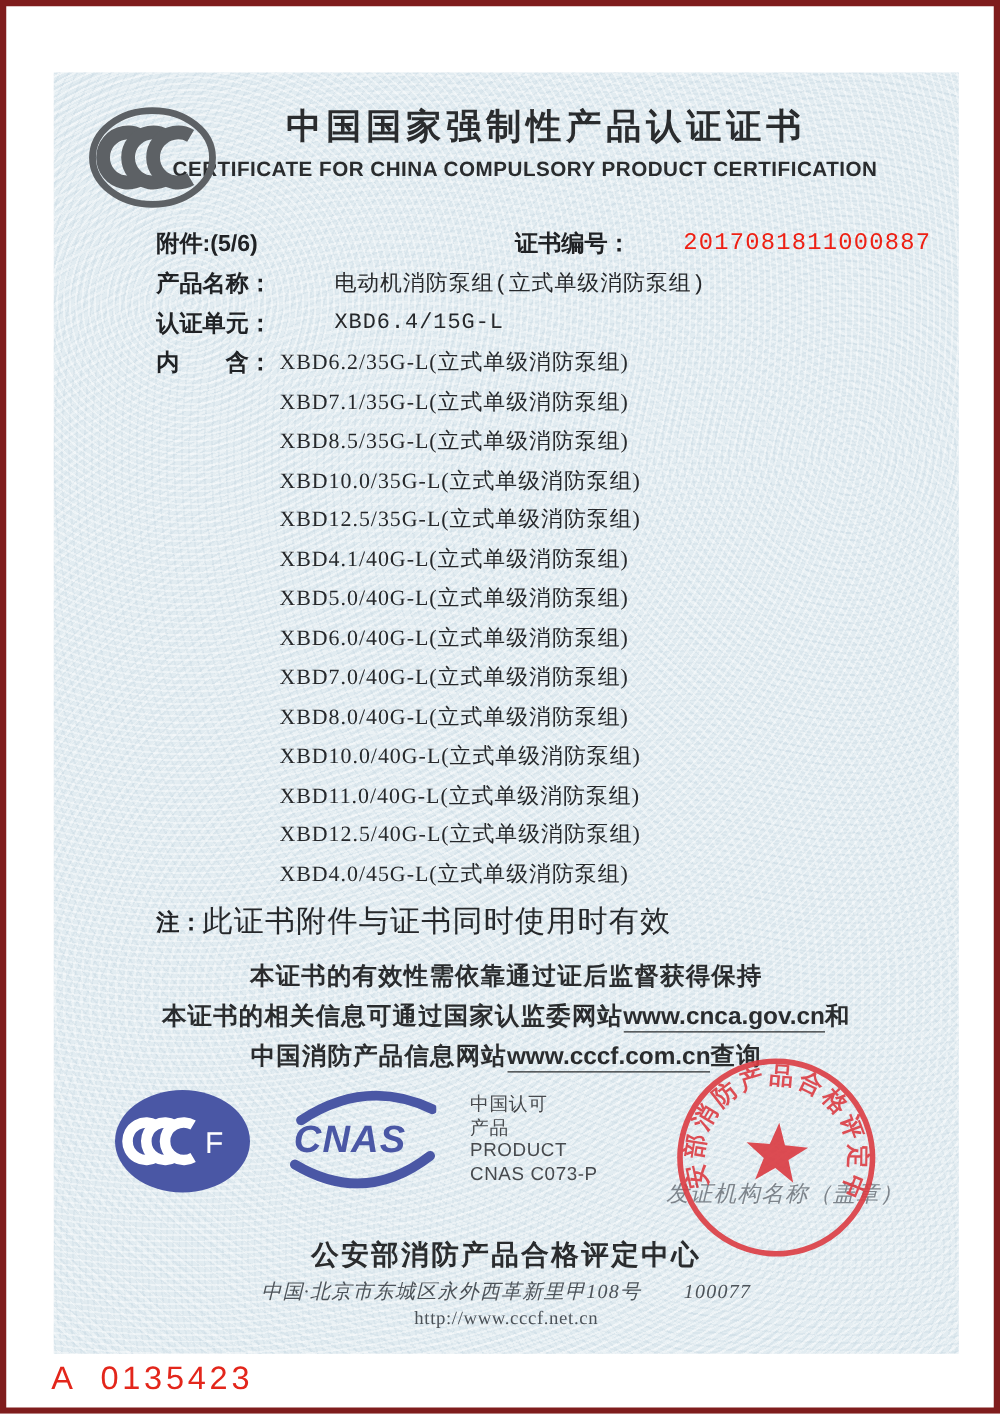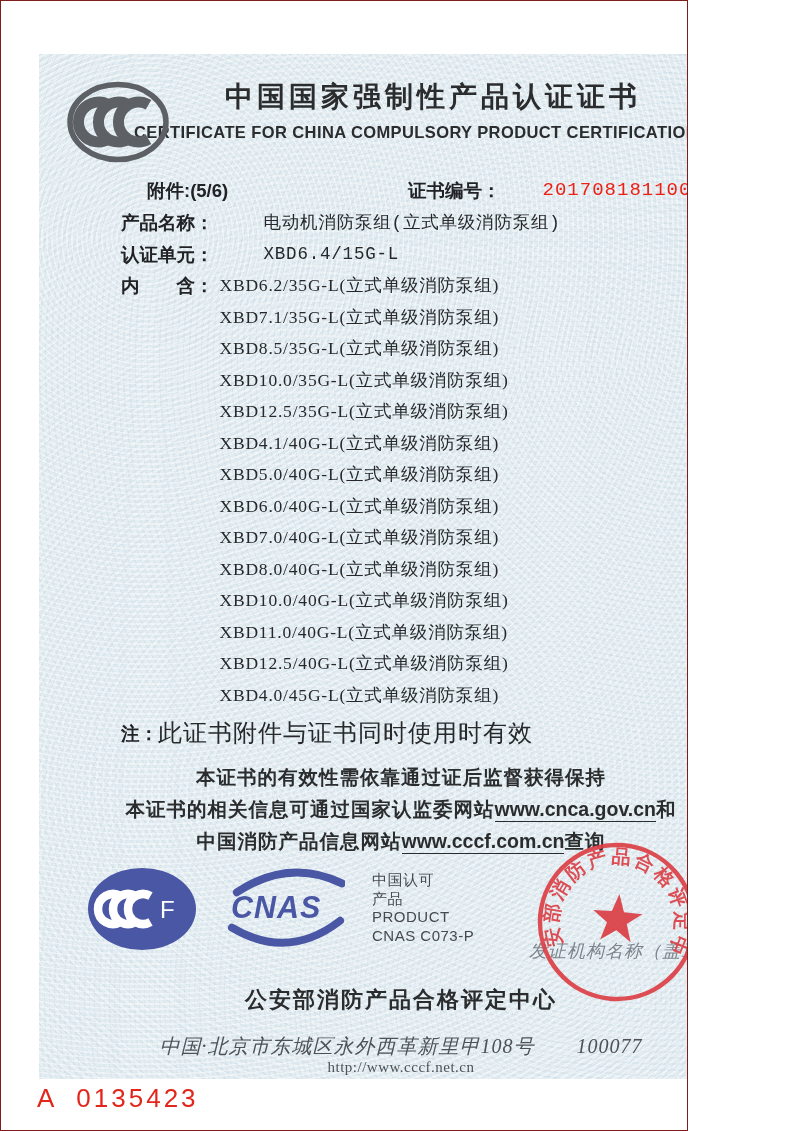--- a/index.html
+++ b/index.html
@@ -1,18 +1,18 @@
 <!DOCTYPE html>
 <html><head>
 <meta charset="utf-8">
 <style>
   html,body{margin:0;padding:0;background:#fff;}
   #page{
-    position:relative;width:688px;height:1131px;background:#ffffff;
-    border:1px solid #7f1d1d;box-sizing:border-box;overflow:hidden;
+    position:relative;width:800px;height:1131px;background:#ffffff;
+    border:5px solid #7f1d1d;box-sizing:border-box;overflow:hidden;
     font-family:"Liberation Serif",serif;color:#26282b;
   }
   
   #paper{
     position:absolute;left:38px;top:53px;width:724px;height:1025px;
     background-color:#e2ecf1;
     background-image:
       repeating-radial-gradient(circle at 15% 18%, rgba(255,255,255,.40) 0 1.5px, rgba(255,255,255,0) 1.5px 5px),
       repeating-radial-gradient(circle at 88% 30%, rgba(182,203,216,.20) 0 1.5px, rgba(255,255,255,0) 1.5px 6px),
       repeating-radial-gradient(circle at 38% 72%, rgba(255,255,255,.30) 0 2px, rgba(255,255,255,0) 2px 7px),
@@ -26,21 +26,21 @@
     font-size:28px;font-weight:bold;letter-spacing:4px;color:#2a2c2e;line-height:30px;
   }
   .subtitle{
     text-align:center;margin-left:30px;margin-top:10px;
     font-family:"Liberation Sans",sans-serif;font-size:16.5px;font-weight:bold;
     letter-spacing:.4px;color:#2a2c2e;line-height:20px;
   }
   
   .meta-row{
     margin-top:32px;height:32px;display:flex;align-items:center;justify-content:space-between;
-    padding:0 22px 0 108px;
+    padding:0 22px 0 82px;
   }
   .meta-label,.f-label{
     font-family:"Liberation Sans",sans-serif;font-weight:bold;font-size:18.5px;color:#202225;
   }
   .cert-no{display:flex;align-items:center;gap:38px;}
   .cert-no-value{
     font-family:"Liberation Mono",monospace;font-size:19px;color:#ee2014;
     letter-spacing:1px;margin-left:4px;
   }
   
@@ -78,21 +78,21 @@
   .stamp-caption{
     position:absolute;left:490px;top:885px;width:230px;z-index:2;
     font-size:18px;letter-spacing:1px;color:#7d848b;font-style:italic;
   }
   
   .issuer-name{
     margin-top:30px;text-align:center;font-family:"Liberation Sans",sans-serif;
     font-weight:bold;font-size:22px;letter-spacing:2px;color:#2a2c2e;line-height:30px;
   }
   .issuer-address{
-    margin-top:20px;text-align:center;font-size:20px;line-height:22px;
+    margin-top:4px;text-align:center;font-size:16px;line-height:22px;
     font-style:italic;letter-spacing:1px;color:#4c5258;
   }
   .issuer-website{
     text-align:center;font-size:15px;line-height:21px;color:#4c5258;letter-spacing:.5px;
   }
   
   .serial{
     position:absolute;left:36px;top:1082px;font-family:"Liberation Sans",sans-serif;
     font-size:26px;color:#e3261b;letter-spacing:3px;white-space:pre;
   }

